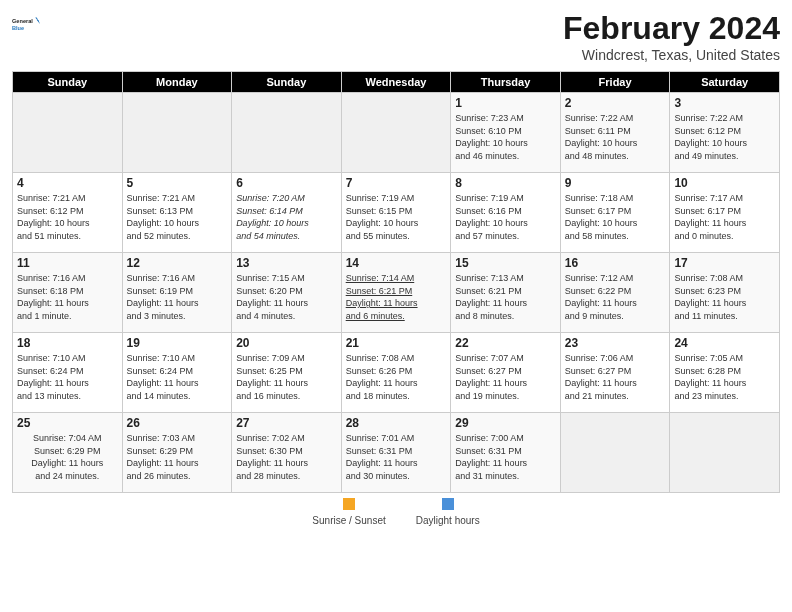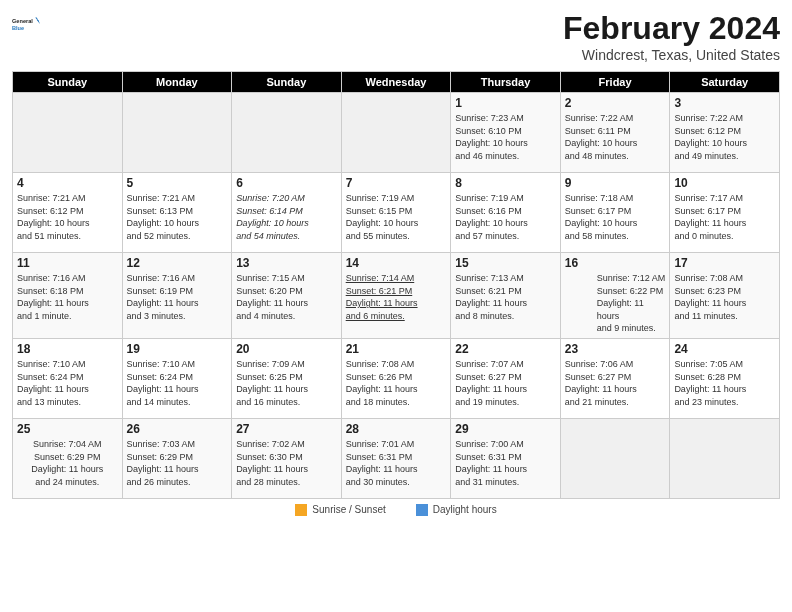--- a/index.html
+++ b/index.html
@@ -90,20 +90,21 @@
       justify-content: center;
       gap: 30px;
       margin-top: 5px;
       font-size: 10px;
       color: #444;
     }
     .footer-item {
       display: flex;
       align-items: center;
       gap: 5px;
+      flex-direction: column;
     }
     .footer-color-box {
       width: 12px;
       height: 12px;
     }
   </style>
 </head>
 <body>
 
 <div class="container">
@@ -244,21 +245,21 @@
           </td>
           <td>
             <span class="day-num">15</span>
             <div class="day-info" style="white-space: pre-line;">Sunrise: 7:13 AM
 Sunset: 6:21 PM
 Daylight: 11 hours
 and 8 minutes.</div>
           </td>
           <td>
             <span class="day-num">16</span>
-            <div class="day-info" style="white-space: pre-line; margin-left: 32px;">Sunrise: 7:12 AM
+            <div class="day-info" style="white-space: pre-line;">Sunrise: 7:12 AM
 Sunset: 6:22 PM
 Daylight: 11 hours
 and 9 minutes.</div>
           </td>
           <td>
             <span class="day-num">17</span>
             <div class="day-info" style="white-space: pre-line;">Sunrise: 7:08 AM
 Sunset: 6:23 PM
 Daylight: 11 hours
 and 11 minutes.</div>

